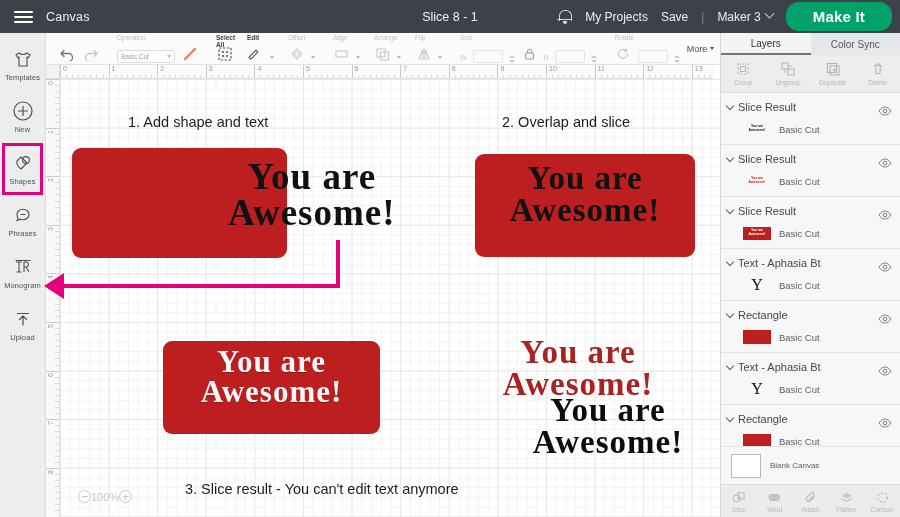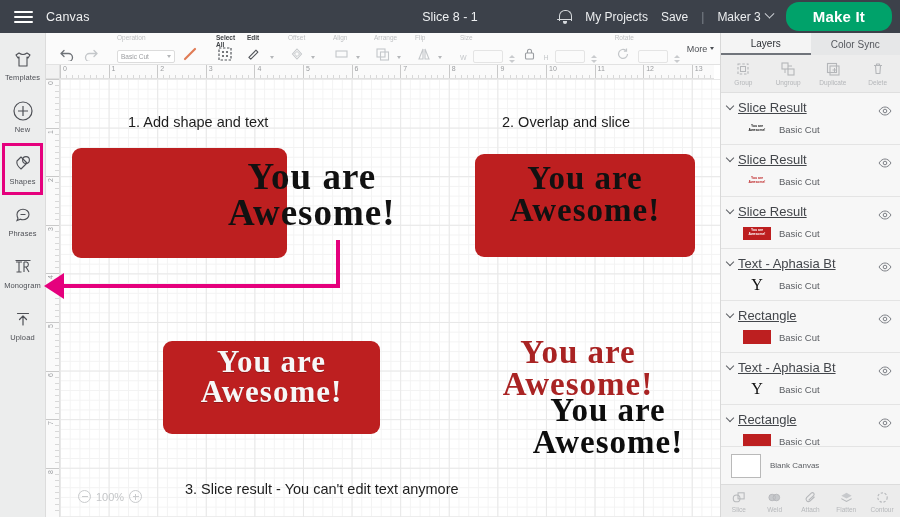--- a/index.html
+++ b/index.html
@@ -49,21 +49,21 @@
   .rtab.active { background:#f4f4f4; border-bottom:2px solid #70747b; color:#2c2f34;}
   .ractions { display:flex; height:38px; background:#ededed; border-bottom:1px solid #dfdfdf;}
   .raction { flex:1; display:flex; flex-direction:column; align-items:center; justify-content:center; gap:2px;
              font-size:6.5px; color:#b4b6b9; cursor:pointer;}
   .raction svg{display:block;}
   .layers { flex:1; overflow:hidden; position:relative; background:#f7f7f7;}
   .layer-group { border-bottom:1px solid #e4e4e4; padding:3px 0 4px 0;}
   .lg-head { display:flex; align-items:center; height:22px; padding:0 8px 0 6px; gap:5px;}
   .lg-chev { width:6px; height:6px; border-right:1.5px solid #5b5e63; border-bottom:1.5px solid #5b5e63;
              transform:rotate(45deg); margin-top:-3px; cursor:pointer; flex:none;}
-  .lg-title { font-size:13px; color:#43464b; flex:1;text-decoration:underline;}
+  .lg-title { font-size:11px; color:#43464b; flex:1;}
   .eye { width:14px; height:10px; cursor:pointer; flex:none;}
   .lg-row { display:flex; align-items:center; height:22px; padding-left:22px; gap:8px;}
   .thumb { width:28px; height:13px; flex:none; display:flex; align-items:center; justify-content:center;
            font-size:3.4px; line-height:1.05; font-weight:bold; text-align:center; overflow:hidden;}
   .thumb.letter { font-family:"Liberation Serif", serif; font-size:16px; font-weight:normal; color:#111; height:17px;}
   .lg-sub { font-size:9.5px; color:#5a5d62;}
   .blankrow { height:38px; display:flex; align-items:center; gap:9px; padding-left:10px;
               background:#f7f7f7; border-top:1px solid #e4e4e4;}
   .blankswatch { width:30px; height:24px; background:#fff; border:1px solid #b9b9b9;}
   .blanktext { font-size:8px; color:#5a5d62;}
@@ -107,21 +107,21 @@
         linear-gradient(to right, #e8e8e8 1px, transparent 1px),
         linear-gradient(to bottom, #e8e8e8 1px, transparent 1px),
         linear-gradient(to right, #f3f3f3 1px, transparent 1px),
         linear-gradient(to bottom, #f3f3f3 1px, transparent 1px);
       background-size: 48.6px 48.6px, 48.6px 48.6px, 9.72px 9.72px, 9.72px 9.72px;
   }
   .step-label { position:absolute; font-size:14.5px; color:#1d1d1d; white-space:nowrap;}
   .redrect { position:absolute; background:#bd1f20; border-radius:9px;}
   .awesome { font-family:"Liberation Serif", serif; font-weight:bold; text-align:center;
              line-height:0.97; white-space:nowrap; letter-spacing:.3px;}
-  .zoomctl { position:absolute; left:18px; bottom:14px; display:flex; align-items:center; gap:5px;
+  .zoomctl { position:absolute; left:18px; bottom:14px; display:flex; align-items:center; 
              font-size:11px; color:#c4c6c8;}
   .circbtn { width:13px; height:13px; border:1.3px solid #c9cbcd; border-radius:50%; position:relative; cursor:pointer;}
   .circbtn:before{content:""; position:absolute; left:2.5px; top:5px; width:6px; height:1.3px; background:#c9cbcd;}
   .circbtn.plus:after{content:""; position:absolute; left:5px; top:2.5px; width:1.3px; height:6px; background:#c9cbcd;}
   
   .ann-line { position:absolute; background:#e5007d;}
   .ann-arrow { position:absolute; width:0; height:0; border-top:13px solid transparent;
                border-bottom:13px solid transparent; border-right:20px solid #e5007d;}
 </style>
 </head>

